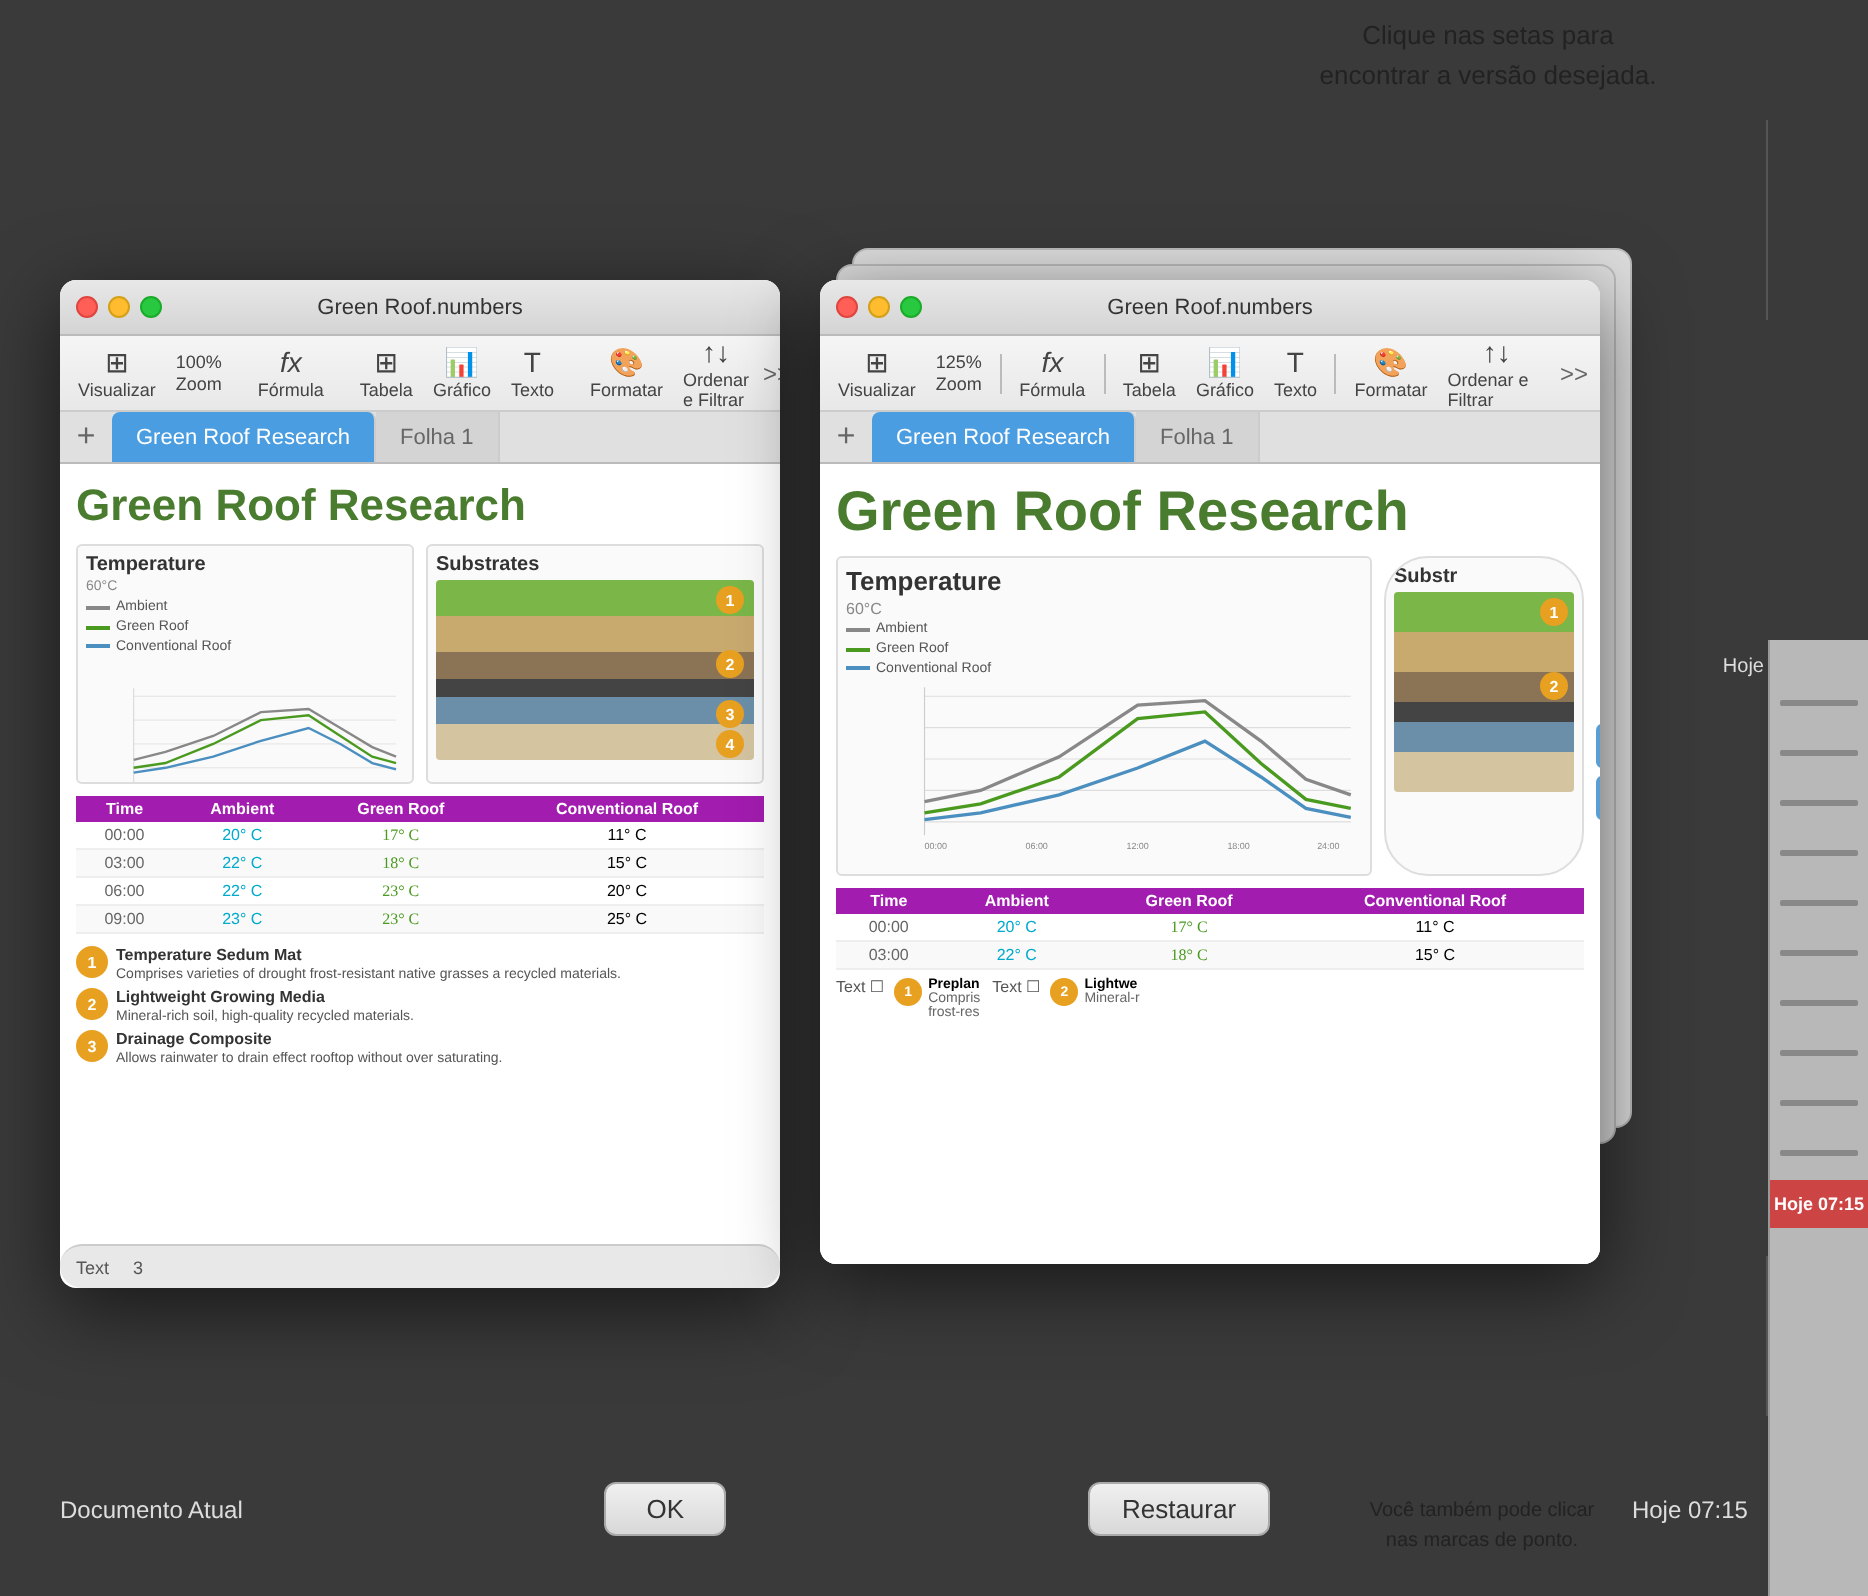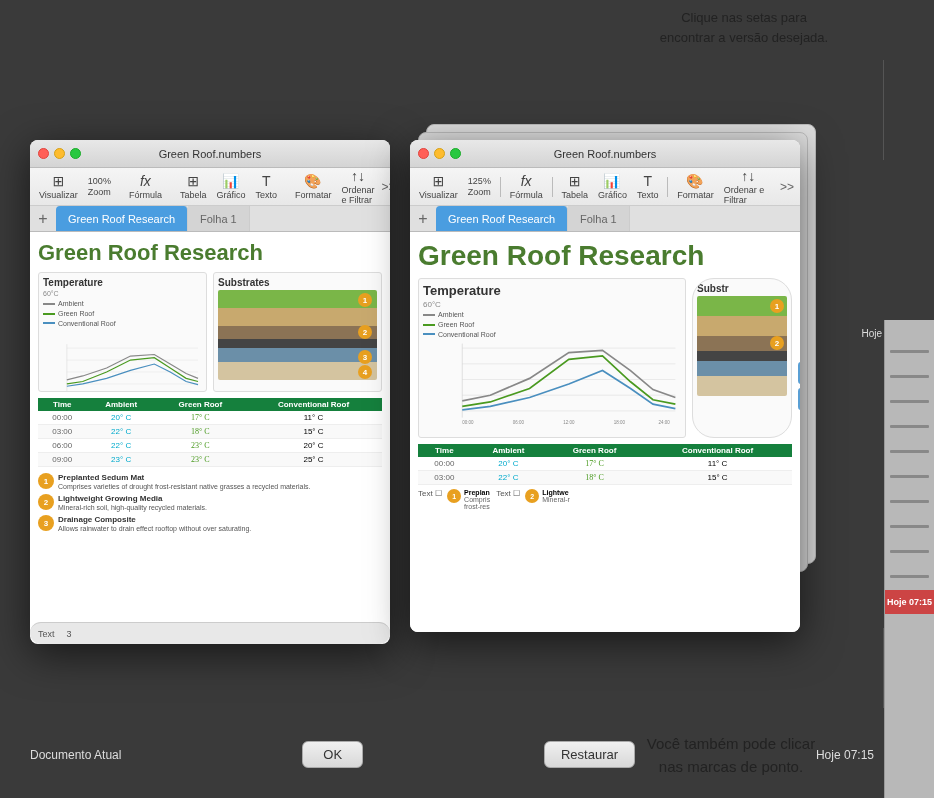--- a/index.html
+++ b/index.html
@@ -19,24 +19,24 @@
       right: 60px;
       text-align: center;
       color: #222;
       font-size: 13px;
       line-height: 1.5;
       width: 260px;
     }
     .annotation-bottom {
       position: absolute;
       bottom: 20px;
-      right: 73px;
+      right: 63px;
       text-align: center;
       color: #222;
-      font-size: 15px;
+      font-size: 10px;
       line-height: 1.5;
       width: 260px;
     }
     .annotation-line-top {
       position: absolute;
       top: 60px;
       right: 50px;
       width: 1px;
       height: 100px;
       background: #555;
@@ -284,21 +284,21 @@
       font-weight: bold;
     }
 
     
     .data-table {
       width: 100%;
       border-collapse: collapse;
       font-size: 8px;
     }
     .data-table th {
-      background: #15803d;
+      background: #a21caf;
       color: white;
       padding: 2px 4px;
       text-align: center;
       margin-left: 12px;
     }
     .data-table td {
       padding: 2px 4px;
       text-align: center;
       border-bottom: 1px solid #eee;
     }
@@ -571,21 +571,21 @@
               <td class="cyan">23° C</td>
               <td class="green">23° C</td>
               <td>25° C</td>
             </tr>
           </tbody>
       </table>
 
       <div style="margin-top:6px;font-size:8px;color:#333;">
         <div style="display:flex;align-items:flex-start;gap:4px;margin-bottom:3px;">
           <div style="width:16px;height:16px;border-radius:50%;background:#e8a020;color:white;font-size:8px;display:flex;align-items:center;justify-content:center;flex-shrink:0;font-weight:bold;">1</div>
-          <span><strong>Preplanted Sedum Mat</strong><br><span style="font-size:7px;color:#555;">Comprises varieties of drought frost-resistant native grasses a recycled materials.</span></span>
+          <span><strong>Temperature Sedum Mat</strong><br><span style="font-size:7px;color:#555;">Comprises varieties of drought frost-resistant native grasses a recycled materials.</span></span>
         </div>
         <div style="display:flex;align-items:flex-start;gap:4px;margin-bottom:3px;">
           <div style="width:16px;height:16px;border-radius:50%;background:#e8a020;color:white;font-size:8px;display:flex;align-items:center;justify-content:center;flex-shrink:0;font-weight:bold;">2</div>
           <span><strong>Lightweight Growing Media</strong><br><span style="font-size:7px;color:#555;">Mineral-rich soil, high-quality recycled materials.</span></span>
         </div>
         <div style="display:flex;align-items:flex-start;gap:4px;">
           <div style="width:16px;height:16px;border-radius:50%;background:#e8a020;color:white;font-size:8px;display:flex;align-items:center;justify-content:center;flex-shrink:0;font-weight:bold;">3</div>
           <span><strong>Drainage Composite</strong><br><span style="font-size:7px;color:#555;">Allows rainwater to drain effect rooftop without over saturating.</span></span>
         </div>
       </div>

